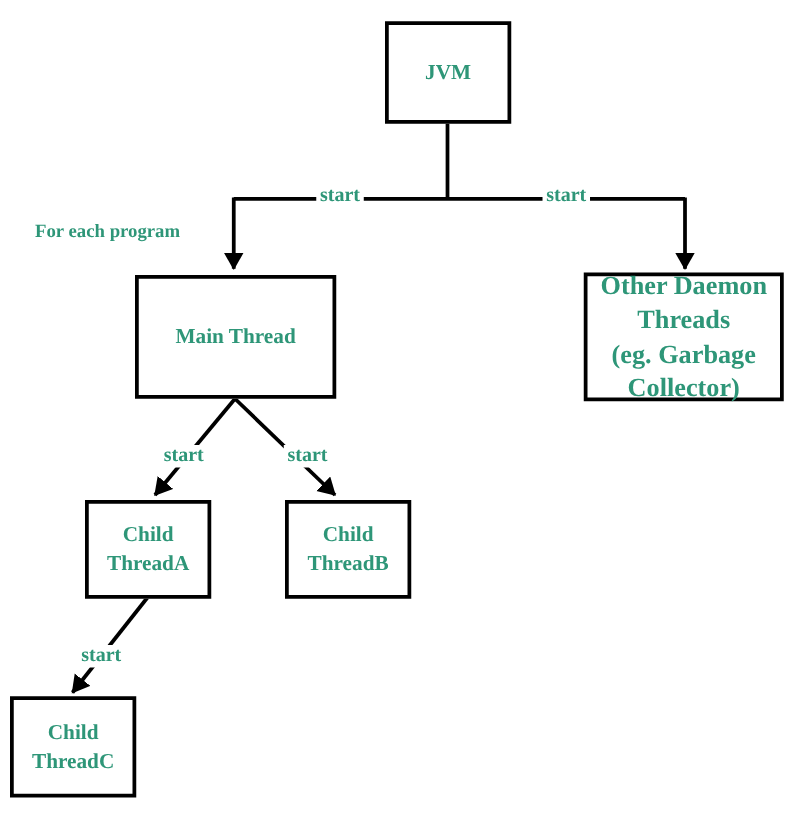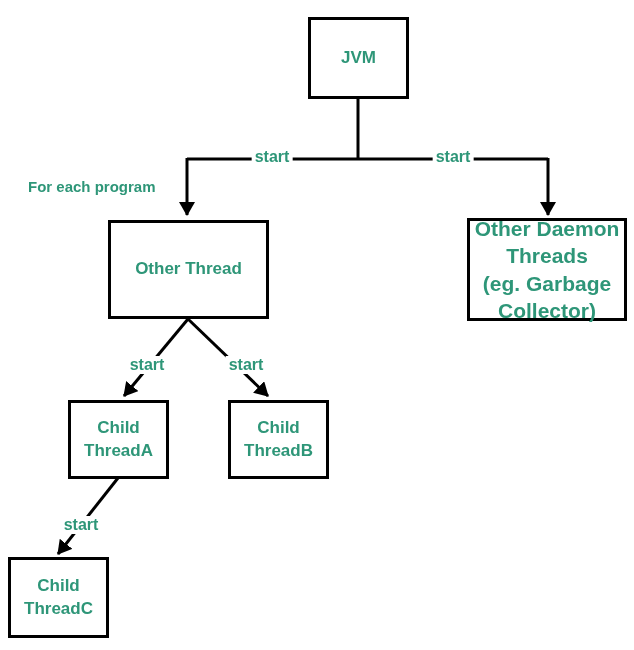--- a/index.html
+++ b/index.html
@@ -2,21 +2,21 @@
 <html><head>
 <meta charset="utf-8">
 <style>
   :root { --accent: #2e9678; --line: #000000; }
   html, body { margin: 0; padding: 0; background: #ffffff; }
   .stage {
     position: relative;
     width: 634px;
     height: 650px;
     background: #ffffff;
-    font-family: Liberation Sans, sans-serif;
+    font-family: Liberation Serif, serif;
     overflow: hidden;
   }
   svg.wires { position: absolute; left: 0; top: 0; width: 634px; height: 650px; }
   .box {
     position: absolute;
     box-sizing: border-box;
     border: 3px solid var(--line);
     background: #ffffff;
     display: flex;
     align-items: center;
@@ -81,21 +81,21 @@
 
     <line x1="188" y1="319" x2="124" y2="396" stroke="#000" stroke-width="3" marker-end="url(#arrow)"></line>
 
     <line x1="188" y1="319" x2="268" y2="396" stroke="#000" stroke-width="3" marker-end="url(#arrow)"></line>
 
     <line x1="118" y1="478" x2="58" y2="554" stroke="#000" stroke-width="3" marker-end="url(#arrow)"></line>
   </svg>
 
   <div class="box" id="box-jvm">JVM</div>
 
-  <div class="box" id="box-main">Other Thread</div>
+  <div class="box" id="box-main">Main Thread</div>
 
   <div class="box" id="box-daemon">Other Daemon
 Threads
 (eg. Garbage
 Collector)</div>
 
   <div class="box" id="box-child-a">Child
 ThreadA</div>
 
   <div class="box" id="box-child-b">Child

